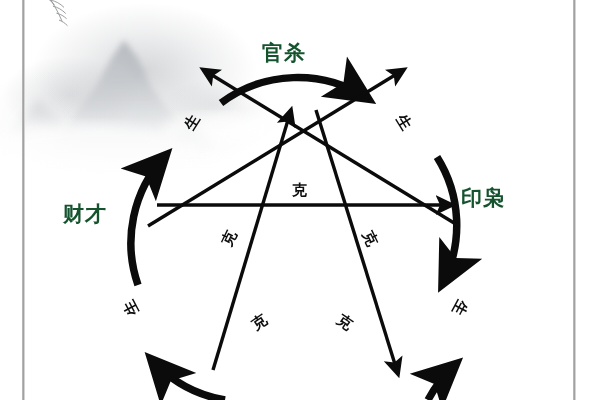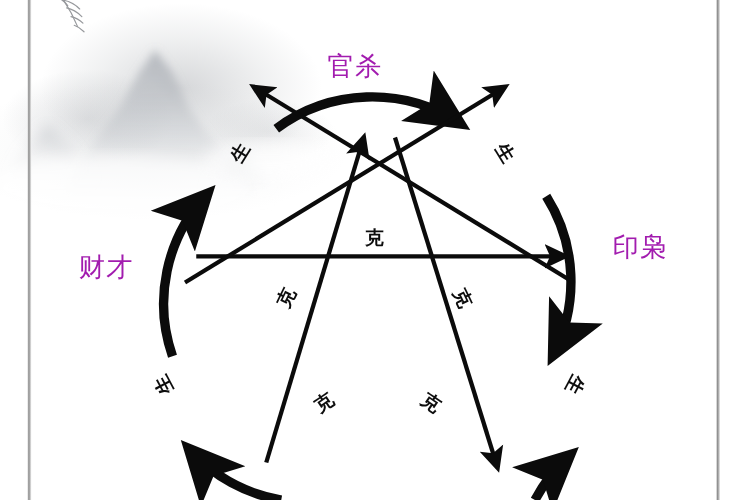--- a/index.html
+++ b/index.html
@@ -39,30 +39,30 @@
   .vrule.left{left:22px;}
   .vrule.right{left:573px;}
 
   
   #diagram{position:absolute;left:0;top:0;width:600px;height:400px;}
 
   
   .node-label{
     position:absolute;
     font-family:"DejaVu Sans","Liberation Sans",sans-serif;
-    font-weight:normal;
+    font-weight:bold;
     font-size:21px;
-    color:#a21caf;
+    color:#14532d;
     letter-spacing:1px;
     white-space:nowrap;
     line-height:1;
   }
   .node-top{left:262px;top:43px;}
   .node-left{left:63px;top:204px;}
-  .node-right{left:490px;top:188px;}
+  .node-right{left:461px;top:188px;}
   .node-bl{left:120px;top:392px;}
   .node-br{left:430px;top:392px;}
 
   
   .glyph{
     position:absolute;
     font-family:"DejaVu Sans","Liberation Sans",sans-serif;
     font-size:15px;
     font-weight:600;
     color:#0d0d0d;

